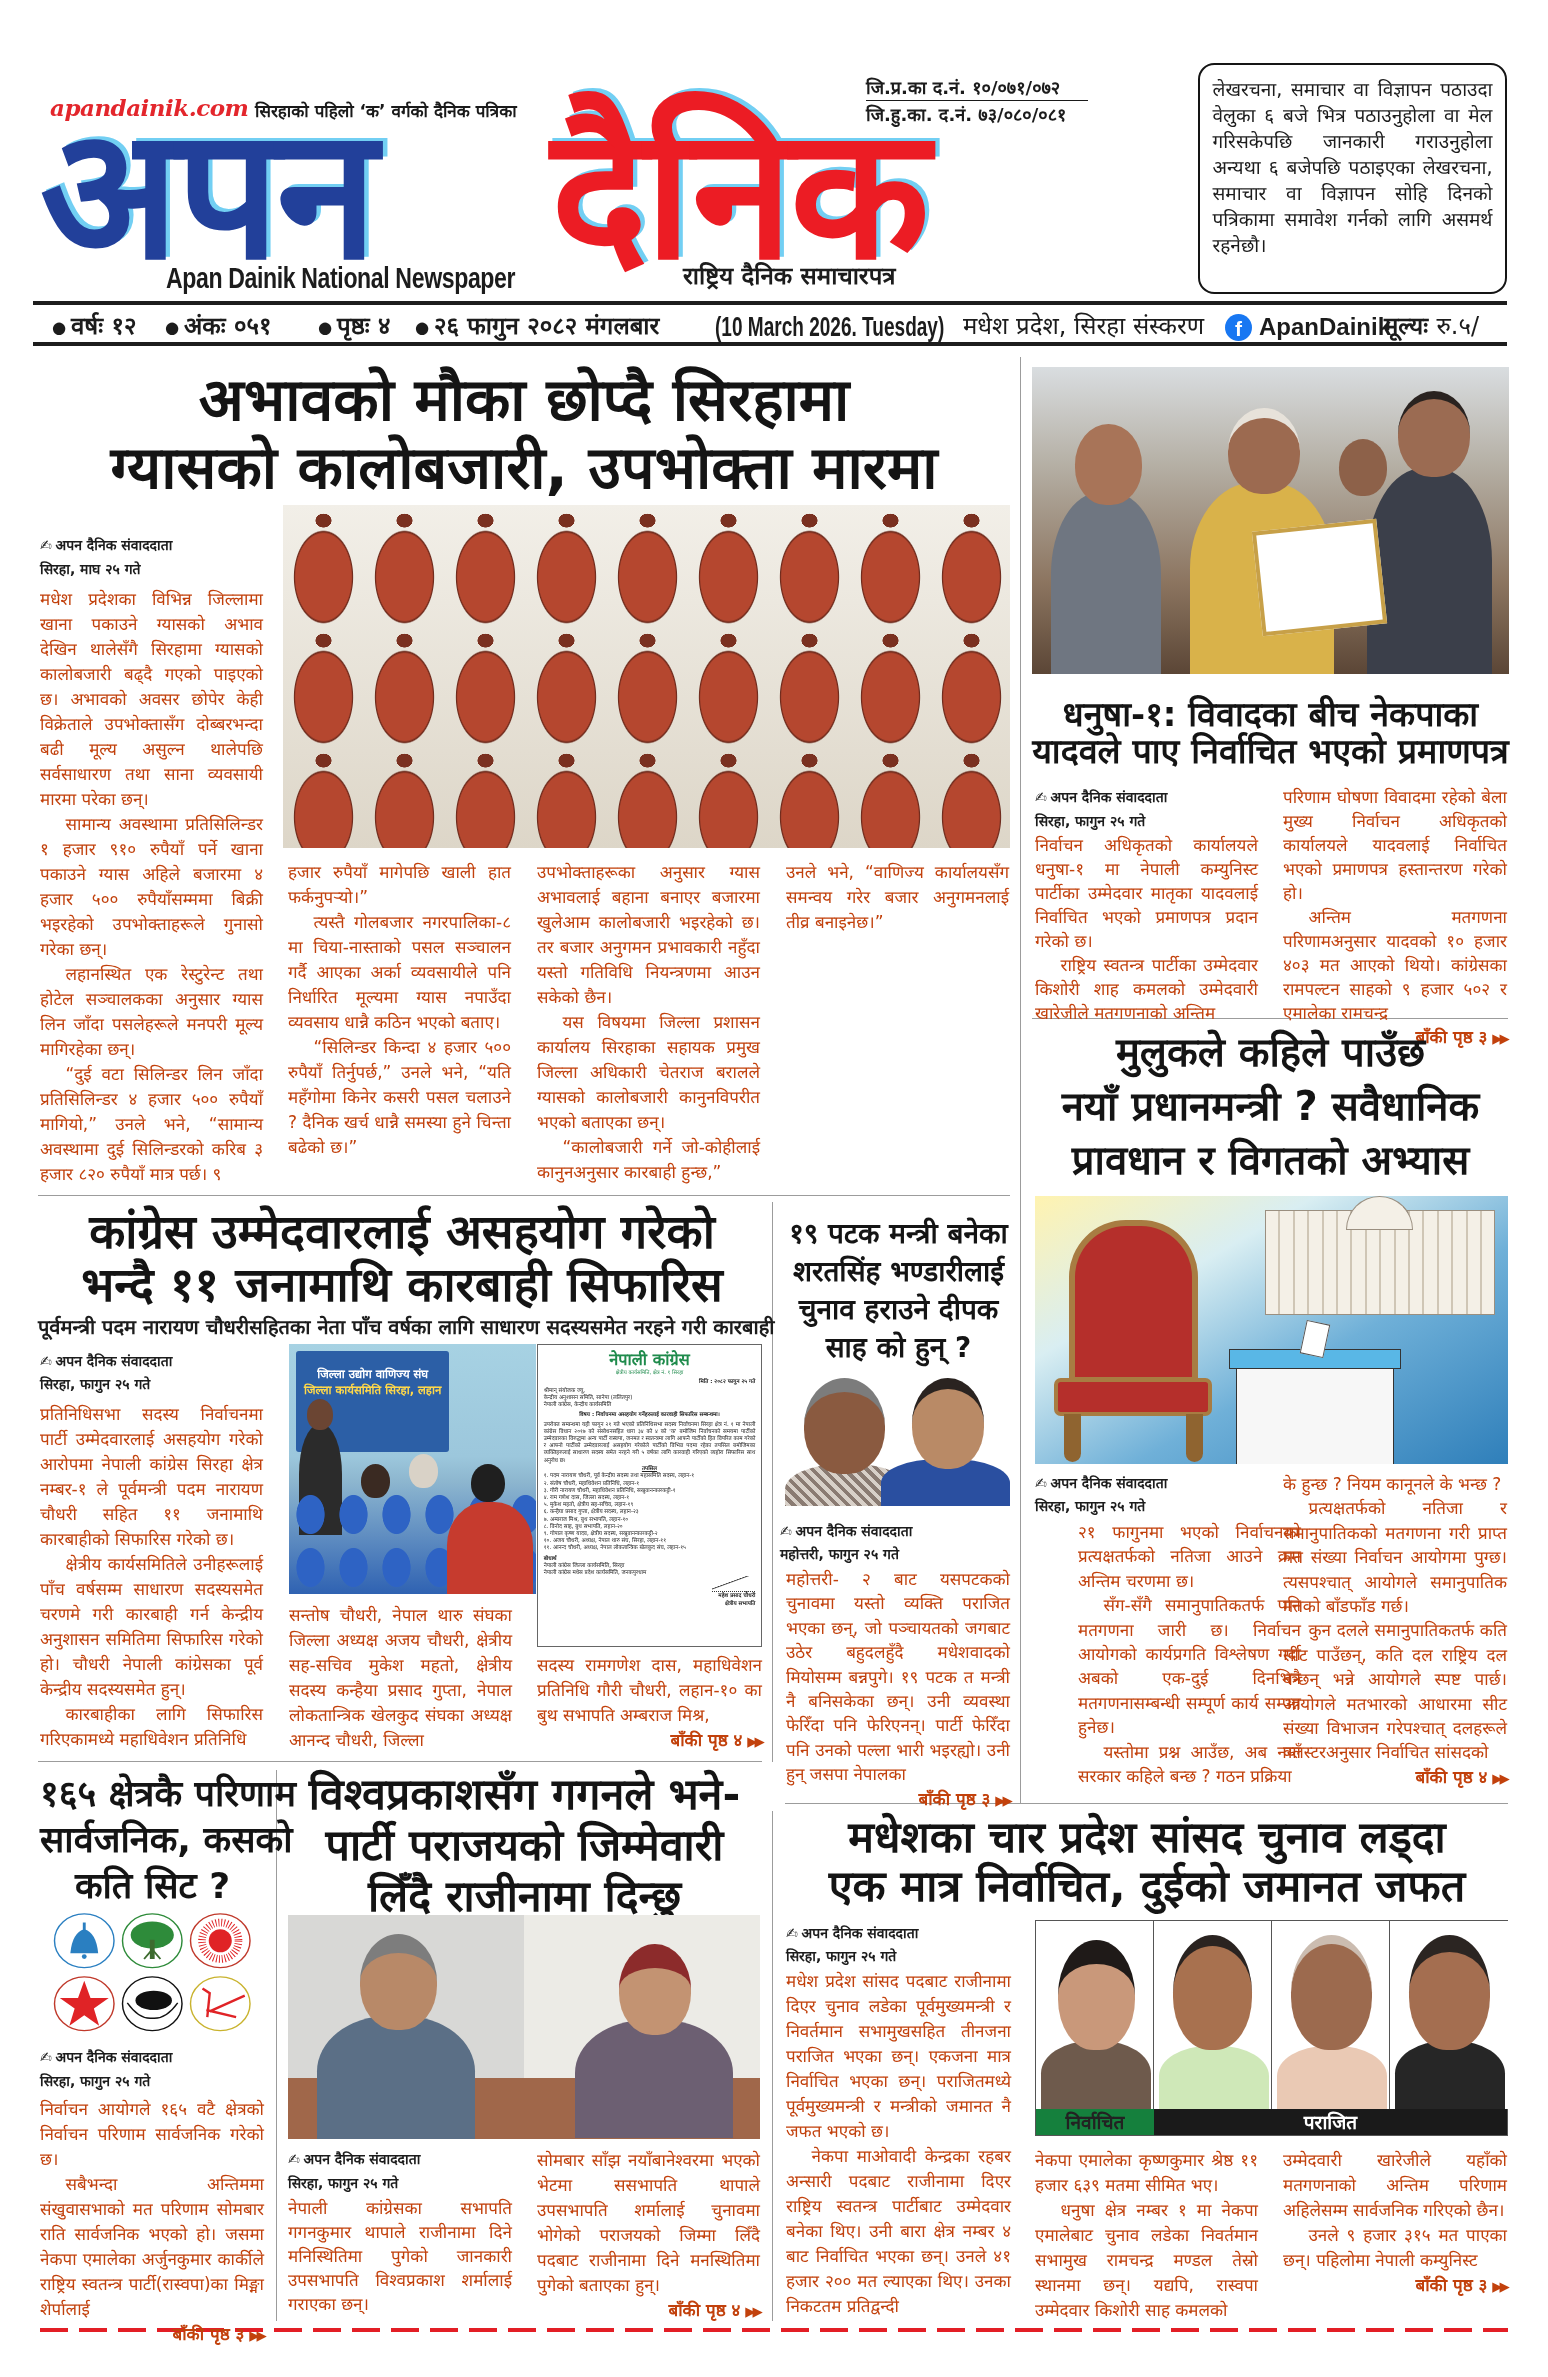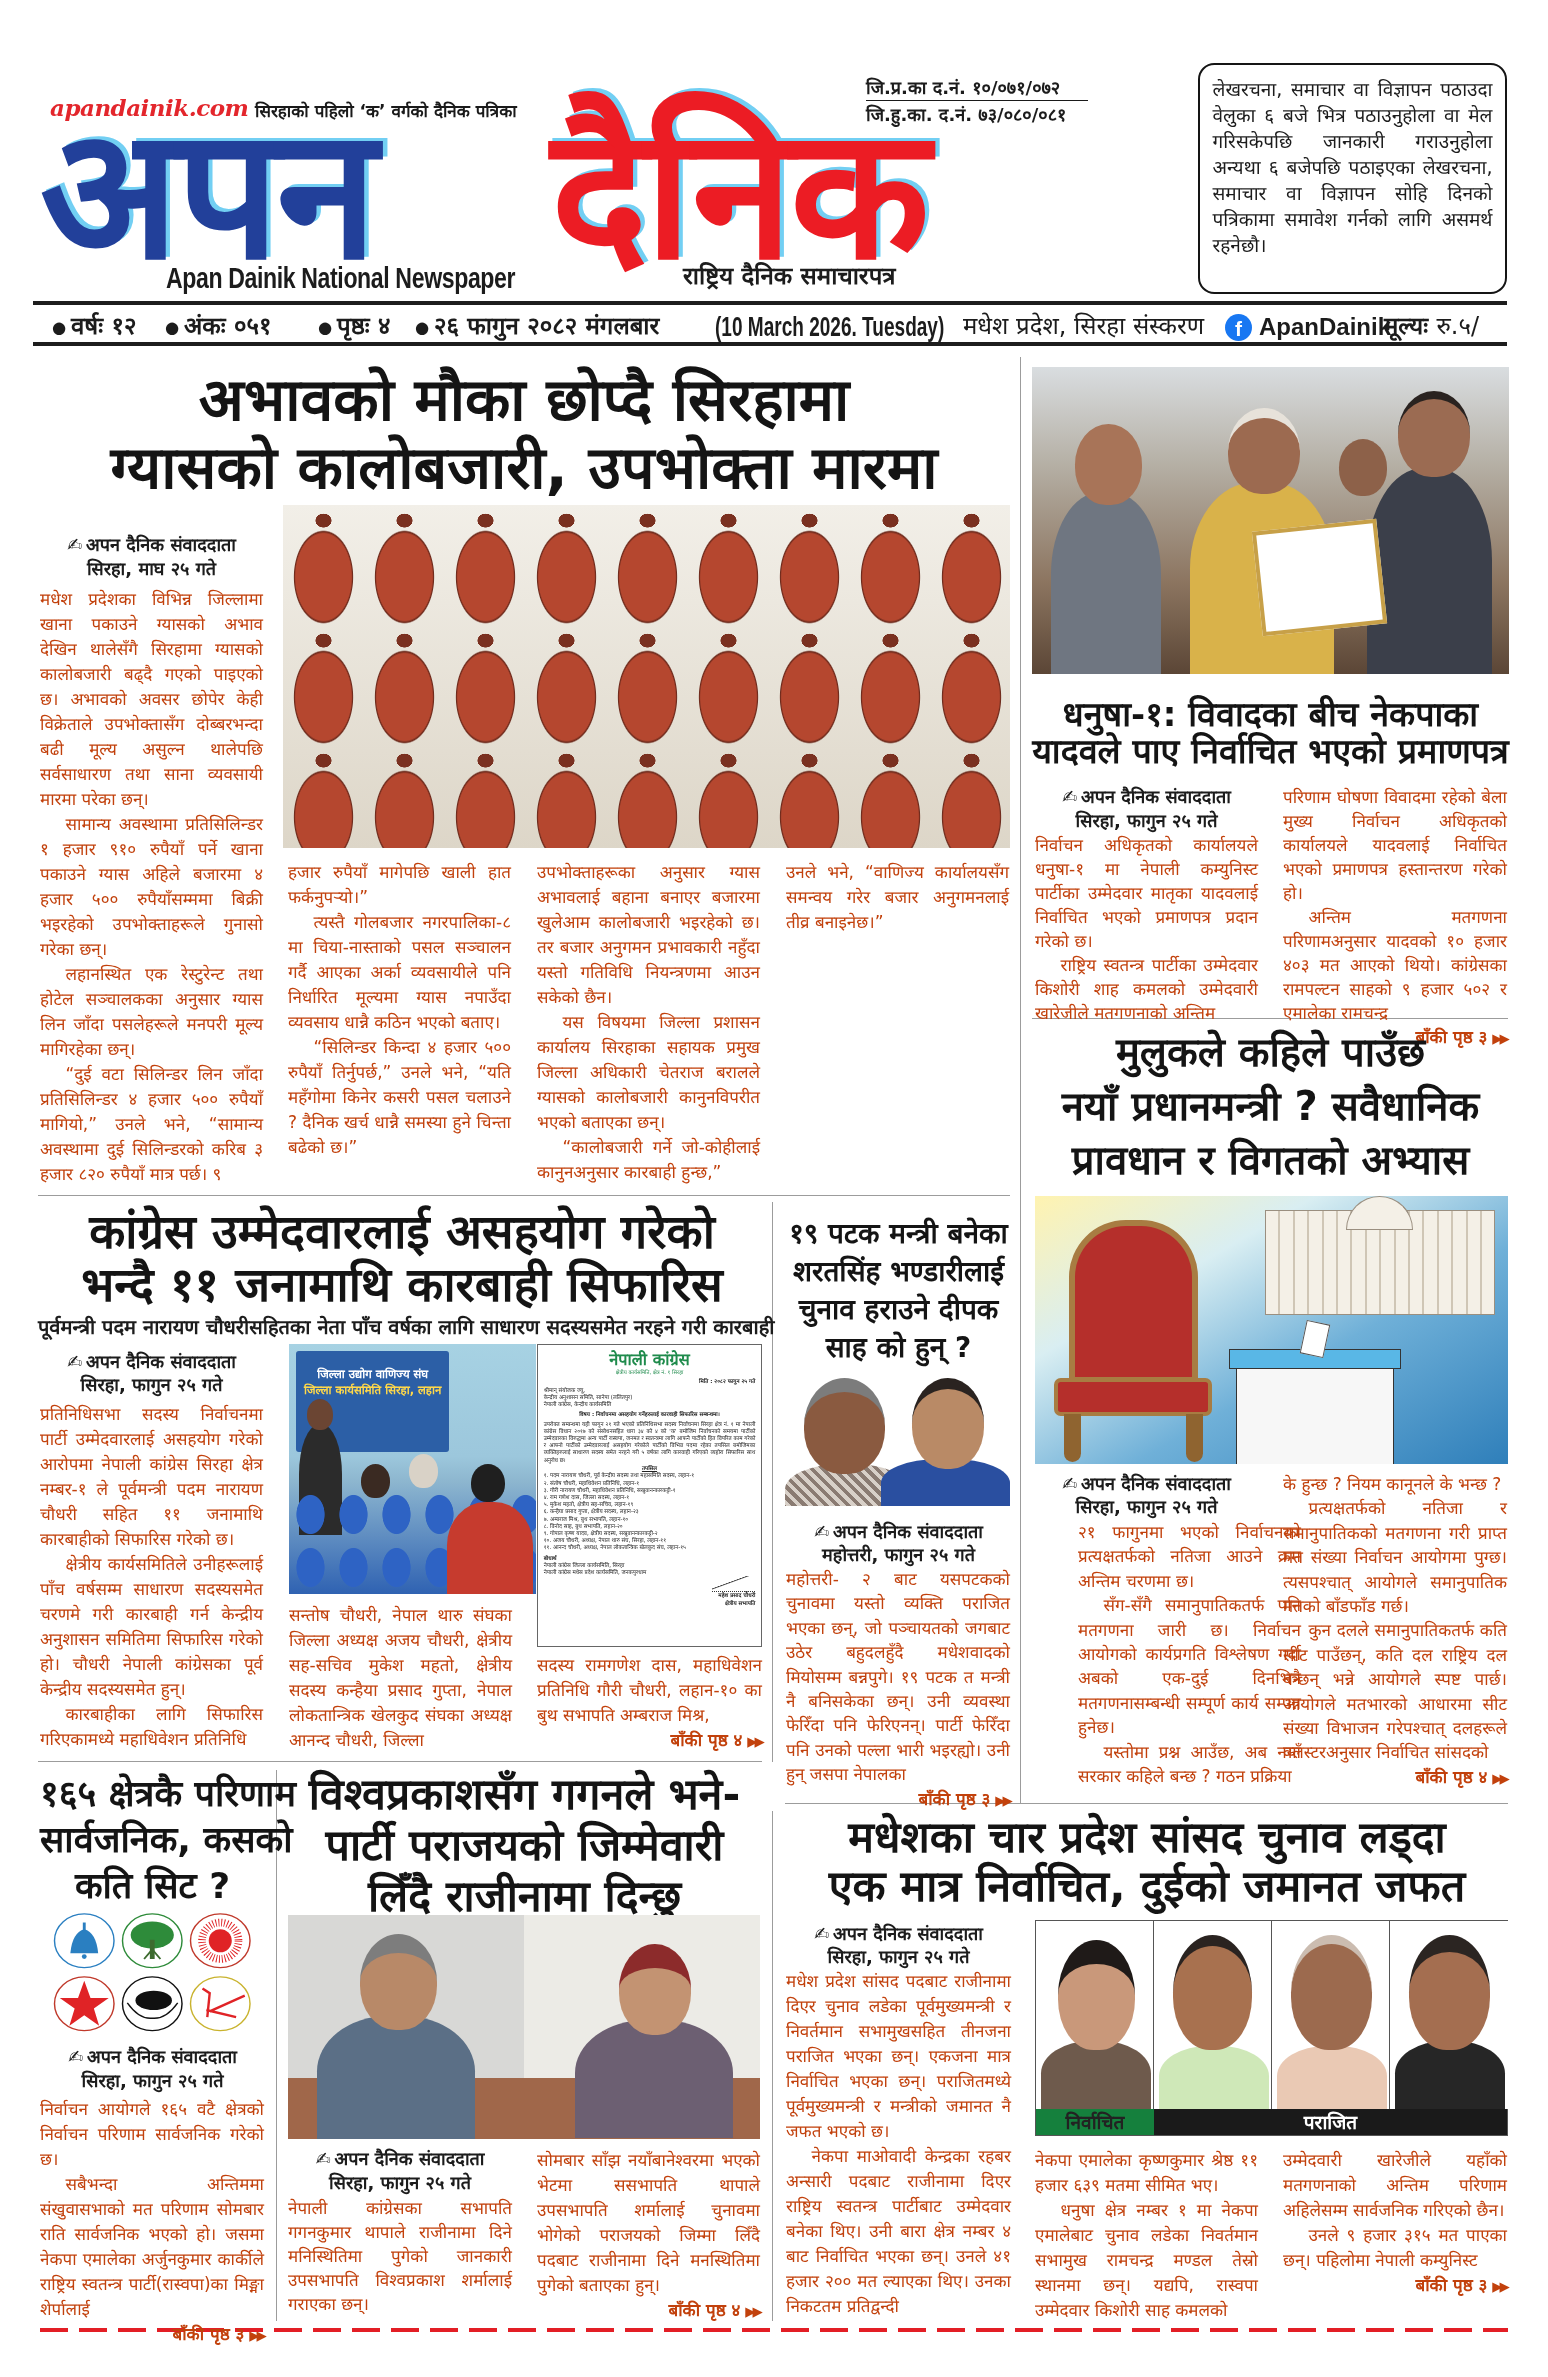--- a/index.html
+++ b/index.html
@@ -25,21 +25,21 @@
 .date-en{font-family:"Liberation Sans",sans-serif;font-size:28px;transform:scaleX(.68);transform-origin:0 50%}
 .fb-icon{top:314px;width:27px;height:27px;border-radius:50%;background:#1877F2;color:#fff;font-family:"Liberation Sans",sans-serif;font-weight:bold;font-size:21px;line-height:30px;text-align:center}
 .price-val{font-weight:normal}
 
 .rule-h{height:1.4px;background:#9c9c9c}
 .rule-v{width:1.4px;background:#9c9c9c}
 .dash{height:4.3px;background:repeating-linear-gradient(90deg,#E31E25 0 28px,transparent 28px 39px)}
 
 .hl{text-align:center;font-weight:bold;color:#141414;white-space:nowrap}
 .sub{font-size:20px;line-height:27px;font-weight:bold;white-space:nowrap;text-align:center}
-.byline{text-align:center;font-weight:bold;font-size:18px;line-height:24px;white-space:nowrap}
+.byline{font-weight:bold;font-size:14px;line-height:24px;white-space:nowrap}
 .pen{font-weight:normal;margin-right:3.8px}
 .col{font-size:17px;line-height:25px;text-align:justify;color:#c2410c}
 .col p.ind{text-indent:1.5em}
 .more{text-align:right;font-weight:bold;white-space:nowrap}
 .arr{font-size:13.4px;letter-spacing:-2.9px;margin-left:4.8px}
 
 .photo{overflow:hidden}
 .ph-ceremony{background:linear-gradient(180deg,#d9dde0 0%,#b7b2a8 30%,#8c7560 70%,#5b4636 100%)}
 .ph-gas{background:
  radial-gradient(ellipse 40% 42% at 50% 60%,#b5472f 0 86%,#6d2a1c 90%,rgba(0,0,0,0) 93%) 0 0/81px 120px,

